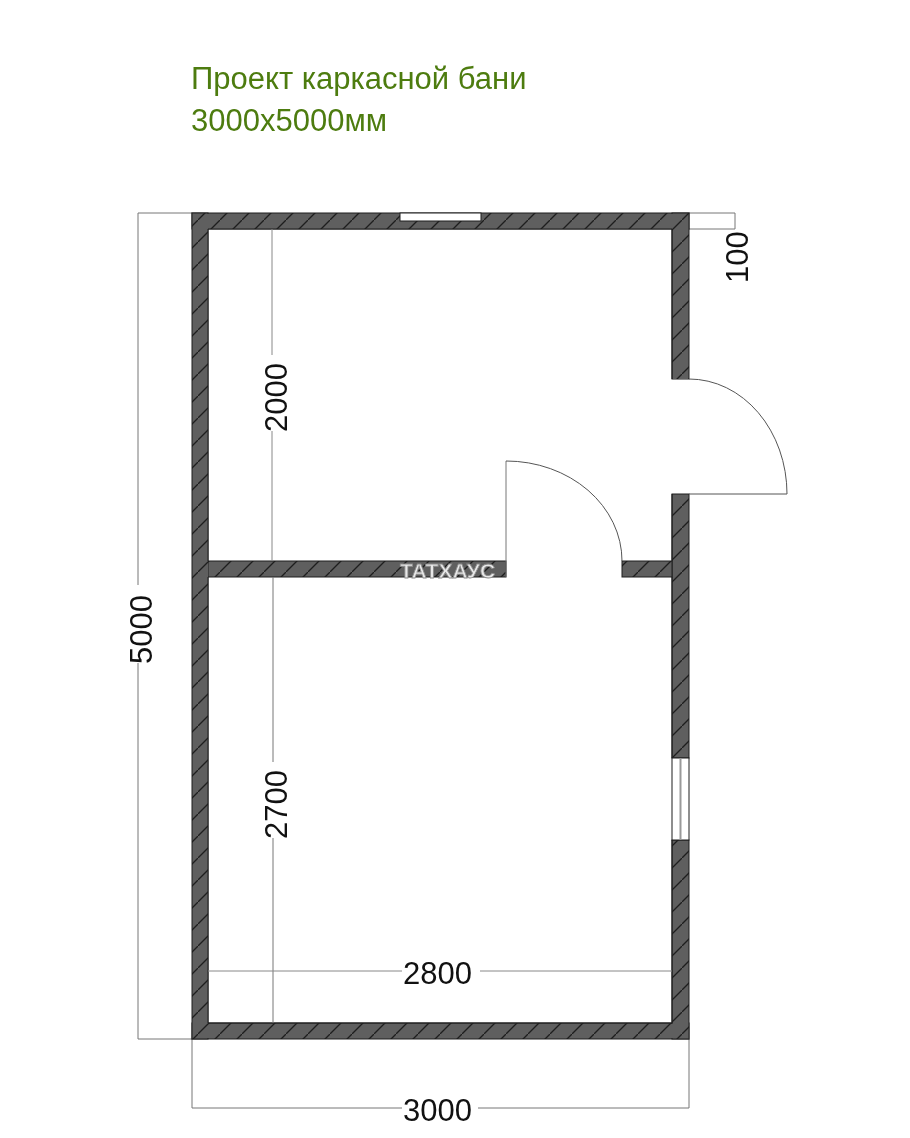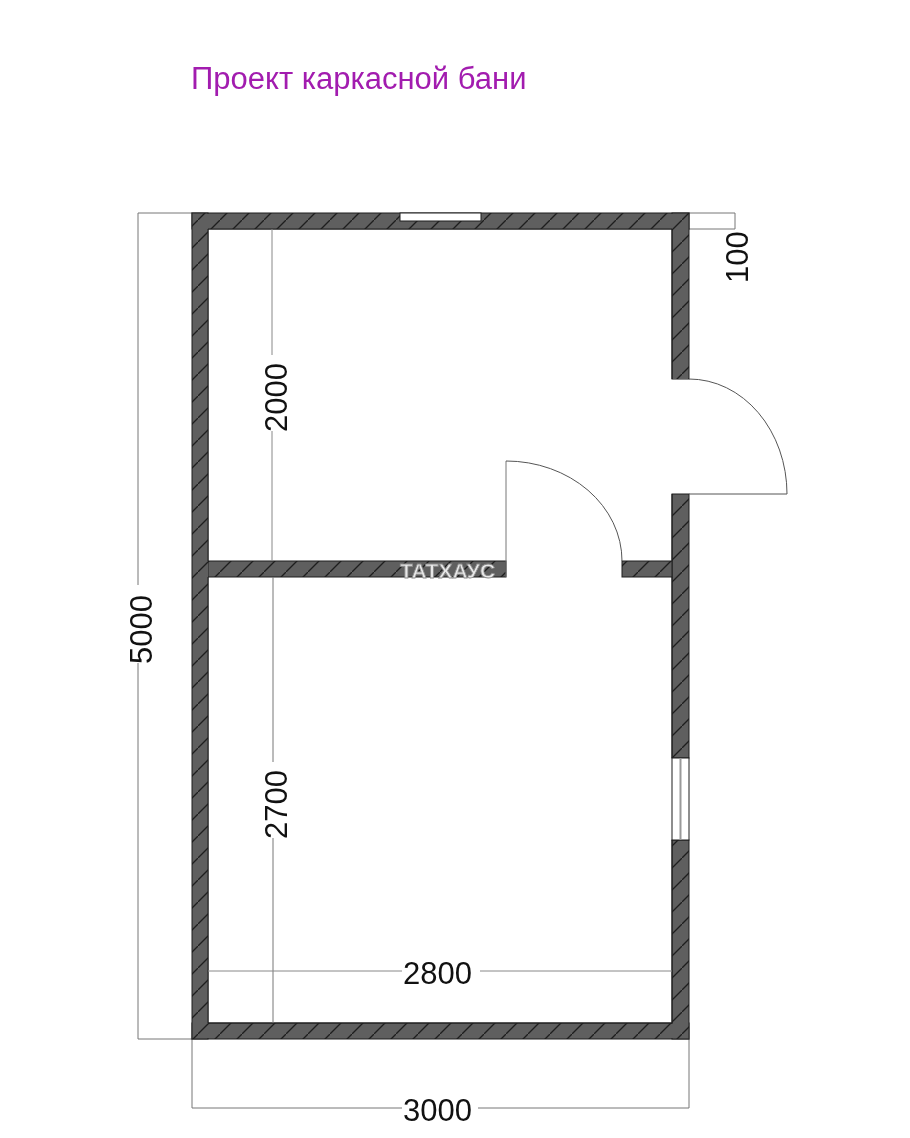--- a/index.html
+++ b/index.html
@@ -1,27 +1,28 @@
 <!DOCTYPE html>
 <html><head>
 <meta charset="utf-8">
 <style>
   html, body { margin:0; padding:0; background:#ffffff; }
   body { width:910px; height:1138px; position:relative; overflow:hidden; font-family:"Liberation Sans", sans-serif; }
-  .title-block { position:absolute; left:191px; top:58px; font-size:31px; line-height:42px; color:#a21caf; }
+  .title-block { position:absolute; left:191px; top:58px; font-size:31px; line-height:42px; color:#4d7c0f; }
   .title-block div { white-space:nowrap; }
   svg { position:absolute; left:0; top:0; }
   .dimtxt { font-family:"Liberation Sans", sans-serif; font-size:31px; fill:#111; }
   .wm { font-family:"Liberation Sans", sans-serif; font-weight:bold; font-size:21px; fill:#e8e8e8; stroke:#8a8a8a; stroke-width:0.8px; }
 </style>
 </head>
 <body>
 
 <div class="title-block">
   <div>Проект каркасной бани</div>
+  <div>3000x5000мм</div>
 </div>
 
 <svg width="910" height="1138" viewBox="0 0 910 1138">
   <defs>
     <pattern id="hatch" patternUnits="userSpaceOnUse" width="22" height="22" patternTransform="rotate(0)">
       <rect width="22" height="22" fill="#5f5f5f"></rect>
       <path d="M-2,24 L24,-2" stroke="#1e1e1e" stroke-width="1.3"></path>
     </pattern>
   </defs>
 

